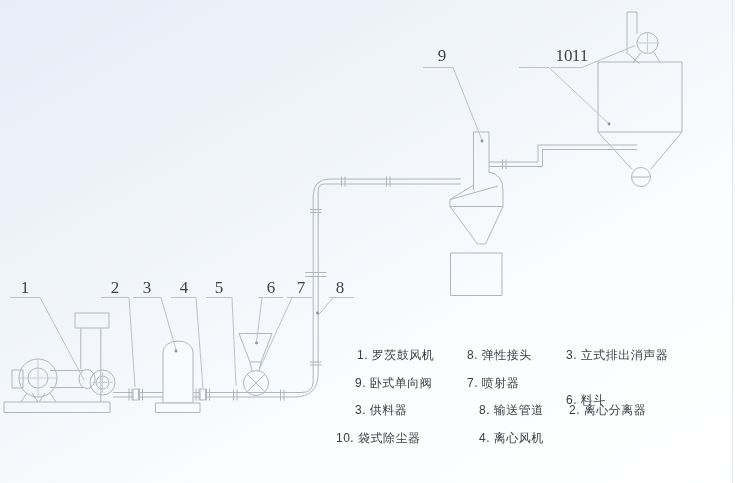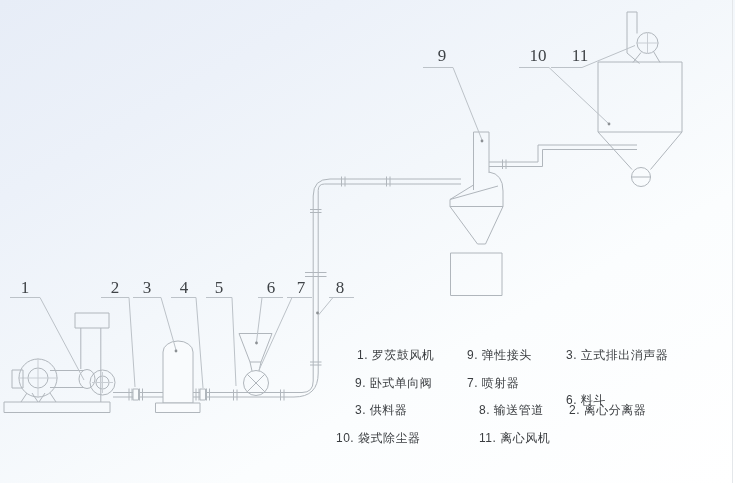--- a/index.html
+++ b/index.html
@@ -198,31 +198,31 @@
 
   <span class="marker" style="left:25px;top:279px">1</span>
   <span class="marker" style="left:115px;top:279px">2</span>
   <span class="marker" style="left:147px;top:279px">3</span>
   <span class="marker" style="left:184px;top:279px">4</span>
   <span class="marker" style="left:219px;top:279px">5</span>
   <span class="marker" style="left:271px;top:279px">6</span>
   <span class="marker" style="left:301px;top:279px">7</span>
   <span class="marker" style="left:340px;top:279px">8</span>
   <span class="marker" style="left:442px;top:47px">9</span>
-  <span class="marker" style="left:538px;top:47px">10</span>
+  <span class="marker" style="left:564px;top:47px">10</span>
   <span class="marker" style="left:580px;top:47px">11</span>
 
   <div>
     <span class="legend-item" style="left:357px;top:349px">1. 罗茨鼓风机</span>
-    <span class="legend-item" style="left:467px;top:349px">9. 弹性接头</span>
+    <span class="legend-item" style="left:467px;top:349px">8. 弹性接头</span>
     <span class="legend-item" style="left:566px;top:349px">3. 立式排出消声器</span>
     <span class="legend-item" style="left:355px;top:376.5px">9. 卧式单向阀</span>
     <span class="legend-item" style="left:467px;top:376.5px">7. 喷射器</span>
     <span class="legend-item" style="left:566px;top:394px">6. 料斗</span>
     <span class="legend-item" style="left:355px;top:404px">3. 供料器</span>
     <span class="legend-item" style="left:479px;top:404px">8. 输送管道</span>
     <span class="legend-item" style="left:569px;top:404px">2. 离心分离器</span>
     <span class="legend-item" style="left:336px;top:431.5px">10. 袋式除尘器</span>
-    <span class="legend-item" style="left:479px;top:431.5px">11. 离心风机</span>
+    <span class="legend-item" style="left:479px;top:431.5px">4. 离心风机</span>
   </div>
 
   <div class="edge-line"></div>
 </div>
 
 </body></html>

